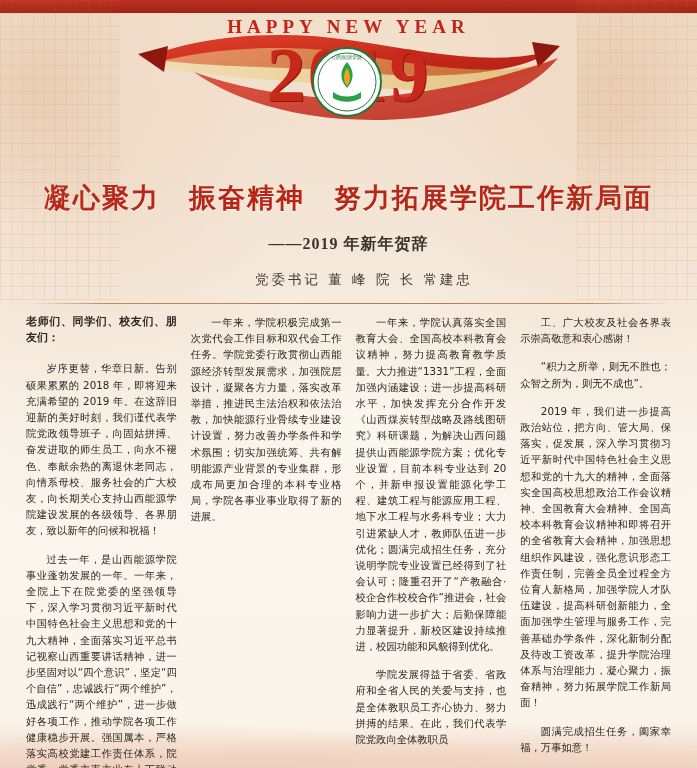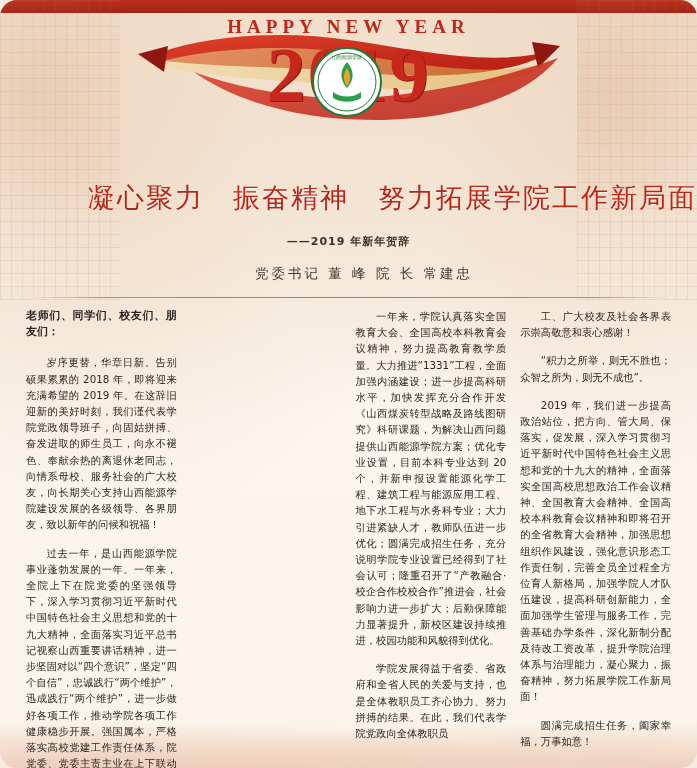--- a/index.html
+++ b/index.html
@@ -15,21 +15,20 @@
   }
   .page {
     position: relative;
     width: 697px;
     height: 768px;
     background:
       radial-gradient(ellipse at 12% 22%, rgba(224,178,142,0.30) 0%, rgba(224,178,142,0) 42%),
       radial-gradient(ellipse at 88% 18%, rgba(224,178,142,0.30) 0%, rgba(224,178,142,0) 42%),
       linear-gradient(180deg, #f3e4d2 0%, #f7eee2 28%, #fbf6ee 55%, #faf3e9 100%);
     overflow: hidden;
-    border-radius: 17px;
   }
   
   .texture {
     position: absolute;
     top: 0;
     height: 300px;
     opacity: 0.38;
     background-image:
       repeating-linear-gradient(0deg, rgba(180,120,80,0.35) 0px, rgba(180,120,80,0.35) 1px, rgba(0,0,0,0) 1px, rgba(0,0,0,0) 13px),
       repeating-linear-gradient(90deg, rgba(180,120,80,0.30) 0px, rgba(180,120,80,0.30) 1px, rgba(0,0,0,0) 1px, rgba(0,0,0,0) 11px),
@@ -101,35 +100,36 @@
     position: absolute;
     top: 46px;
     left: 50%;
     margin-left: -38px;
     z-index: 5;
     width: 72px;
     height: 72px;
   }
   .headline {
     margin-top: 24px;
-    text-align: right;
+    text-align: center;
     font-family: "DejaVu Sans", sans-serif;
-    font-weight: normal;
+    font-weight: bold;
     font-size: 27px;
     letter-spacing: 2px;
     color: #b62718;
     text-shadow: 0 1px 0 rgba(255,255,255,0.7);
   }
   .subhead {
     margin-top: 18px;
     text-align: center;
-    font-size: 11px;
+    font-size: 16px;
     font-weight: bold;
     color: #3a332c;
     letter-spacing: 1px;
+    font-family: Liberation Serif, serif;
   }
   .byline {
     margin-top: 16px;
     text-align: center;
     font-size: 13.5px;
     color: #46392e;
     letter-spacing: 3px;
     margin-left: 31px;
   }
   .rule {
@@ -212,20 +212,21 @@
   <div class="byline">党委书记 董 峰 院 长 常建忠</div>
   <div class="rule"></div>
 
   <div class="columns">
     <div class="col">
       <p class="salutation">老师们、同学们、校友们、朋友们：</p>
       <p>岁序更替，华章日新。告别硕果累累的 2018 年，即将迎来充满希望的 2019 年。在这辞旧迎新的美好时刻，我们谨代表学院党政领导班子，向固姑拼搏、奋发进取的师生员工，向永不褪色、奉献余热的离退休老同志，向情系母校、服务社会的广大校友，向长期关心支持山西能源学院建设发展的各级领导、各界朋友，致以新年的问候和祝福！</p>
       <p>过去一年，是山西能源学院事业蓬勃发展的一年。一年来，全院上下在院党委的坚强领导下，深入学习贯彻习近平新时代中国特色社会主义思想和党的十九大精神，全面落实习近平总书记视察山西重要讲话精神，进一步坚固对以“四个意识”，坚定“四个自信”，忠诚践行“两个维护”，迅成践行“两个维护”，进一步做好各项工作，推动学院各项工作健康稳步开展。强国属本，严格落实高校党建工作责任体系，院党委、党委主责主业在上下联动中压紧压实</p>
     </div>
     <div class="col">
+      <p>一年来，学院积极完成第一次党代会工作目标和双代会工作任务。学院党委行政贯彻山西能源经济转型发展需求，加强院层设计，凝聚各方力量，落实改革举措，推进民主法治权和依法治教，加快能源行业骨续专业建设计设置，努力改善办学条件和学术氛围；切实加强统筹、共有解明能源产业背景的专业集群，形成布局更加合理的本科专业格局，学院各事业事业取得了新的进展。</p>
     </div>
     <div class="col">
       <p>一年来，学院认真落实全国教育大会、全国高校本科教育会议精神，努力提高教育教学质量。大力推进“1331”工程，全面加强内涵建设；进一步提高科研水平，加快发挥充分合作开发《山西煤炭转型战略及路线图研究》科研课题，为解决山西问题提供山西能源学院方案；优化专业设置，目前本科专业达到 20 个，并新申报设置能源化学工程、建筑工程与能源应用工程、地下水工程与水务科专业；大力引进紧缺人才，教师队伍进一步优化；圆满完成招生任务，充分说明学院专业设置已经得到了社会认可；隆重召开了“产教融合·校企合作校校合作”推进会，社会影响力进一步扩大；后勤保障能力显著提升，新校区建设持续推进，校园功能和风貌得到优化。</p>
       <p>学院发展得益于省委、省政府和全省人民的关爱与支持，也是全体教职员工齐心协力、努力拼搏的结果。在此，我们代表学院党政向全体教职员</p>
     </div>
     <div class="col">
       <p>工、广大校友及社会各界表示崇高敬意和衷心感谢！</p>
       <p>“积力之所举，则无不胜也；众智之所为，则无不成也”。</p>
       <p>2019 年，我们进一步提高政治站位，把方向、管大局、保落实，促发展，深入学习贯彻习近平新时代中国特色社会主义思想和党的十九大的精神，全面落实全国高校思想政治工作会议精神、全国教育大会精神、全国高校本科教育会议精神和即将召开的全省教育大会精神，加强思想组织作风建设，强化意识形态工作责任制，完善全员全过程全方位育人新格局，加强学院人才队伍建设，提高科研创新能力，全面加强学生管理与服务工作，完善基础办学条件，深化新制分配及待改工资改革，提升学院治理体系与治理能力，凝心聚力，振奋精神，努力拓展学院工作新局面！</p>
       <p>圆满完成招生任务，阖家幸福，万事如意！</p>

